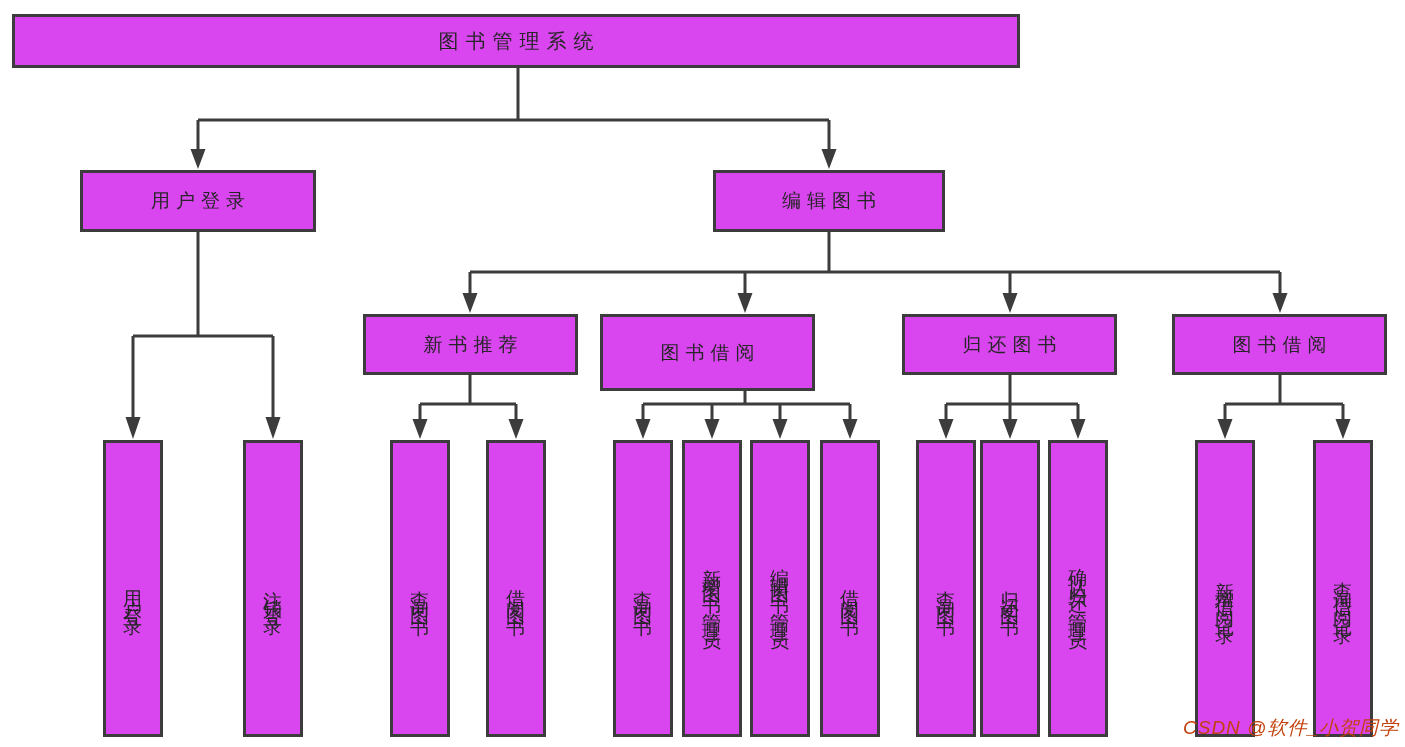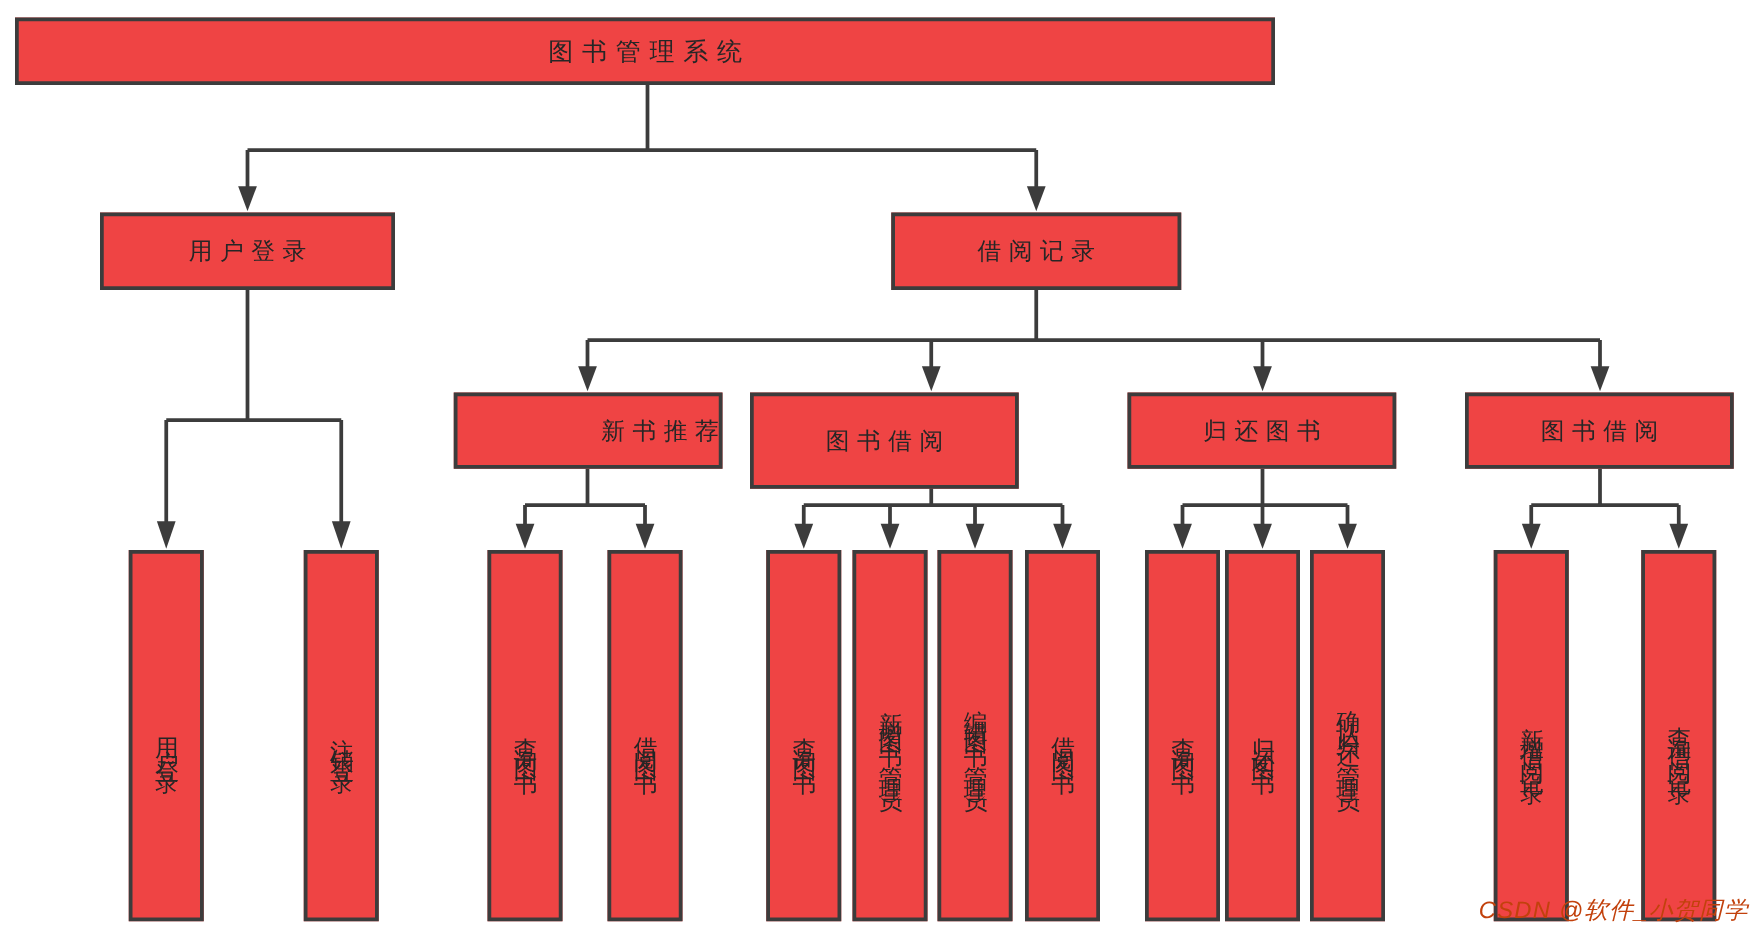--- a/index.html
+++ b/index.html
@@ -9,21 +9,21 @@
     background:#ffffff;
     font-family:"Liberation Sans","DejaVu Sans",sans-serif;
     overflow:hidden;
   }
   svg.wires{position:absolute;left:0;top:0;pointer-events:none;}
   .wires path{stroke:#3c3c3c;stroke-width:3;fill:none;}
   .wires polygon{fill:#3c3c3c;stroke:none;}
   .box{
     position:absolute;
     box-sizing:border-box;
-    background:#ef4444;
+    background:#d946ef;
     border:3px solid #3c3c3c;
     display:flex;align-items:center;justify-content:center;
     color:#262626;
   }
   .hlabel{
     font-size:19px;
     letter-spacing:6px;
     margin-right:-6px;
     white-space:nowrap;
   }
@@ -110,24 +110,24 @@
   </svg>
 
   <div class="box" style="left:12px;top:14px;width:1008px;height:54px;">
     <span class="rootlabel">图书管理系统</span>
   </div>
 
   <div class="box" style="left:80px;top:170px;width:236px;height:62px;">
     <span class="hlabel">用户登录</span>
   </div>
   <div class="box" style="left:713px;top:170px;width:232px;height:62px;">
-    <span class="hlabel">借阅记录</span>
+    <span class="hlabel">编辑图书</span>
   </div>
 
-  <div class="box" style="left:363px;top:314px;width:215px;height:61px;justify-content:flex-end;">
+  <div class="box" style="left:363px;top:314px;width:215px;height:61px;">
     <span class="hlabel">新书推荐</span>
   </div>
   <div class="box" style="left:600px;top:314px;width:215px;height:77px;">
     <span class="hlabel">图书借阅</span>
   </div>
   <div class="box" style="left:902px;top:314px;width:215px;height:61px;">
     <span class="hlabel">归还图书</span>
   </div>
   <div class="box" style="left:1172px;top:314px;width:215px;height:61px;">
     <span class="hlabel">图书借阅</span>

